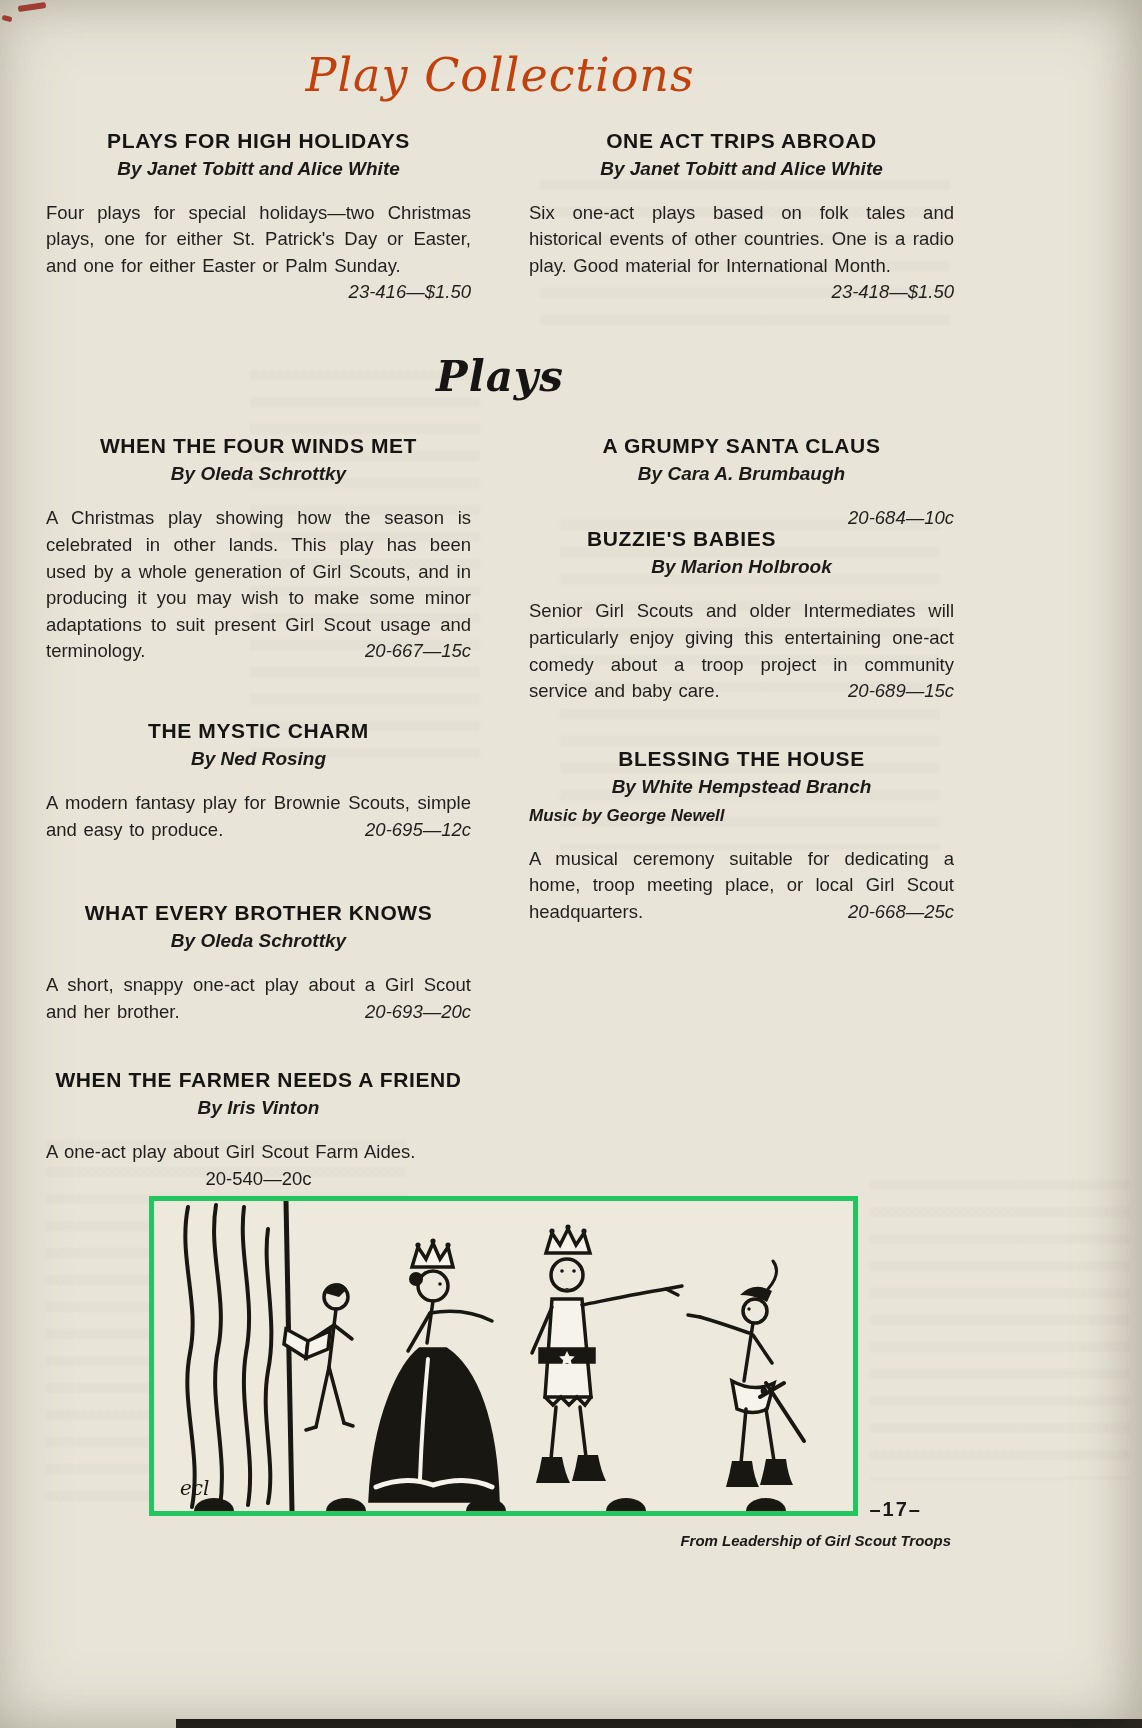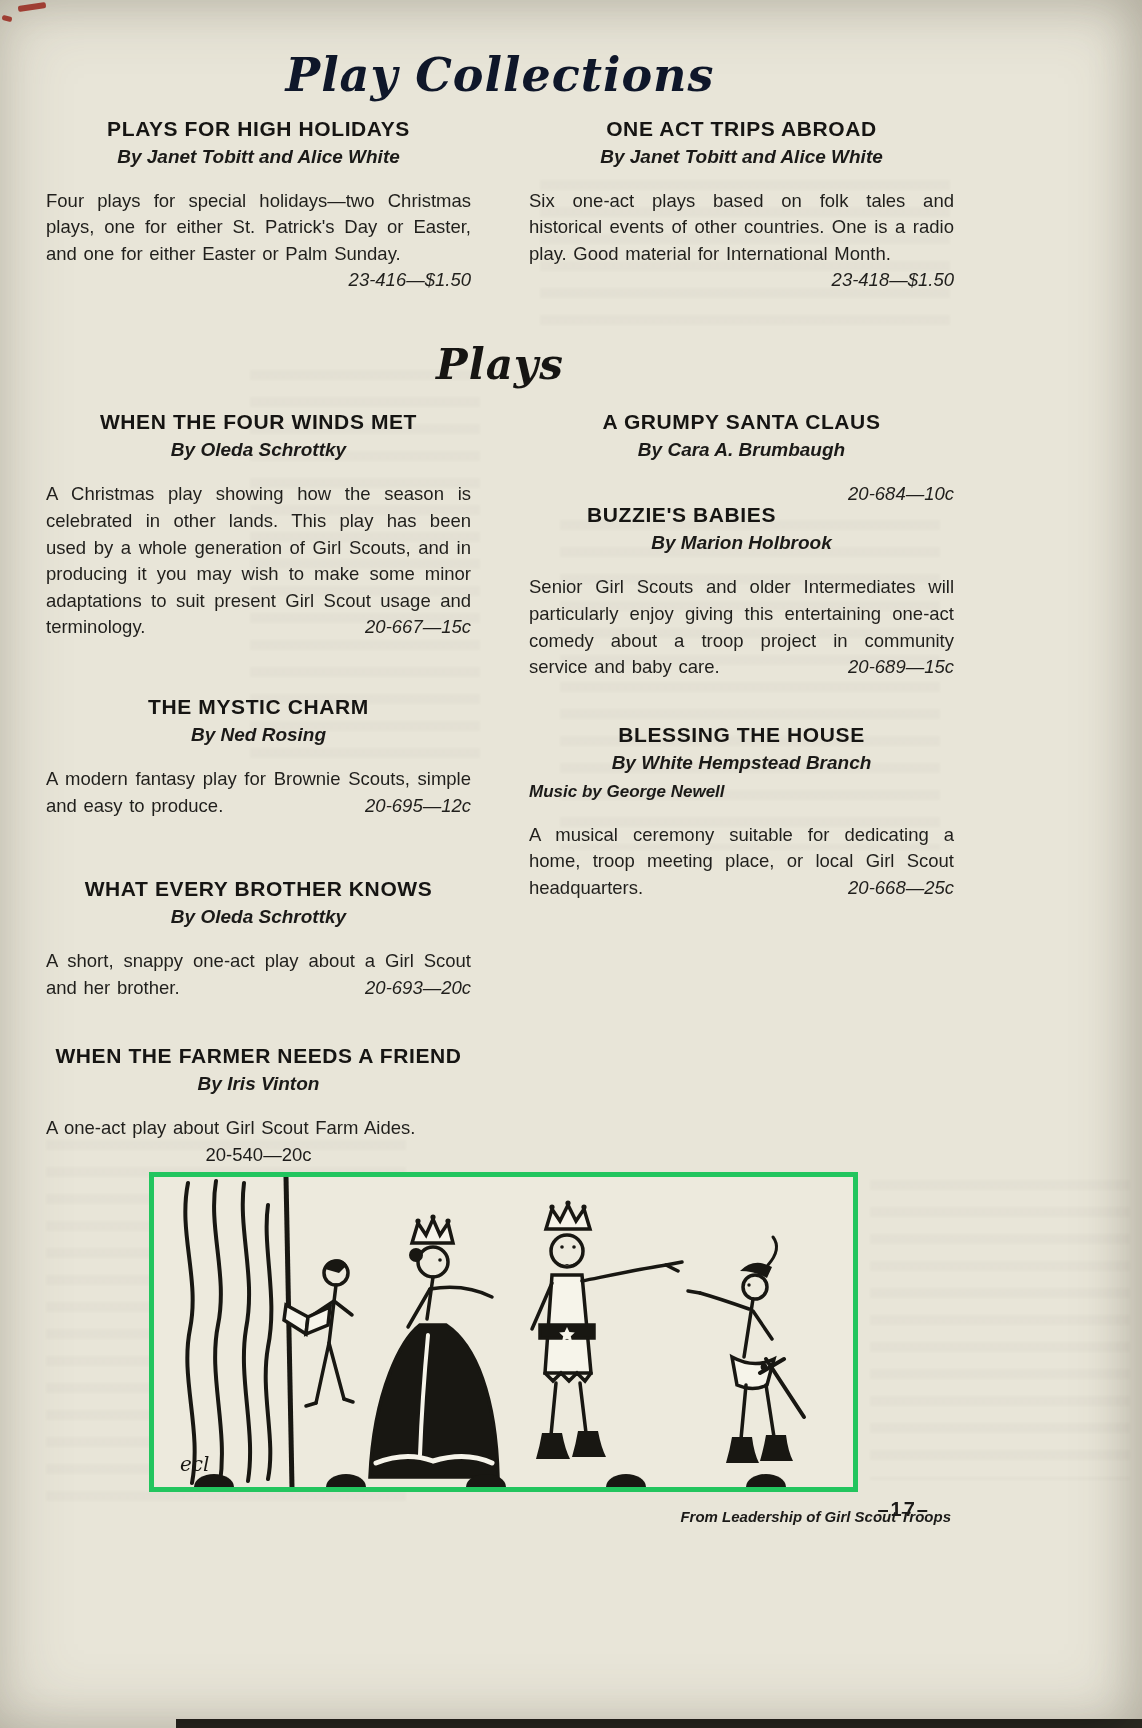--- a/index.html
+++ b/index.html
@@ -11,38 +11,38 @@
     position:relative;
     overflow:hidden;
   }
   .page {
     position:absolute; inset:0;
     padding:50px 188px 0 46px;
     box-sizing:border-box;
   }
   .script-title {
     font-family:"DejaVu Serif", serif;
-    font-style:italic; font-weight:bold;
+    font-style:italic; font-weight:normal;
     font-size:46px; line-height:1.1;
     text-align:center; margin:0 0 16px 0;
-    letter-spacing:1px; color:#0f172a;
+    letter-spacing:1px; color:#c2410c;
   }
   .script-sub {
     font-family:"DejaVu Serif", serif;
     font-style:italic; font-weight:bold;
     font-size:42px; line-height:1.1;
     text-align:center; margin:6px 0 22px 0;
     letter-spacing:1px; color:#161513;
   }
   .two-col {
     display:grid;
     grid-template-columns: 1fr 1fr;
     column-gap:58px;
   }
-  .entry { margin-bottom:42px; }
+  .entry { margin-bottom:42px;margin-top:12px; }
   .entry-title {
     font-size:21px; font-weight:bold; text-align:center;
     letter-spacing:0.6px; margin:0 0 5px 0; color:#161513;
   }
   .entry-byline {
     font-size:19px; font-weight:bold; font-style:italic;
     text-align:center; margin:0 0 20px 0; color:#1b1a18;
   }
   .entry-byline2 {
     font-size:17px; font-weight:bold; font-style:italic;
@@ -60,21 +60,21 @@
     border:5px solid #22c55e;
     background:#84cc16;
     line-height:0;
   }
   .illustration-caption {
     width:905px; text-align:right;
     font-size:15px; font-weight:bold; font-style:italic;
     margin-top:9px; color:#1b1a18;
   }
   .page-number {
-    position:absolute; top:1498px; right:212px;
+    position:absolute; top:1498px; right:220px;
     font-size:20px; font-weight:bold; letter-spacing:2px;
     color:#1b1a18;
   }
   
   .vignette {
     position:absolute; inset:0; pointer-events:none;
     box-shadow: inset 0 0 70px rgba(88,82,64,0.28), inset -14px 0 40px rgba(88,82,64,0.18);
   }
   .ghost {
     position:absolute; pointer-events:none; opacity:0.55;

